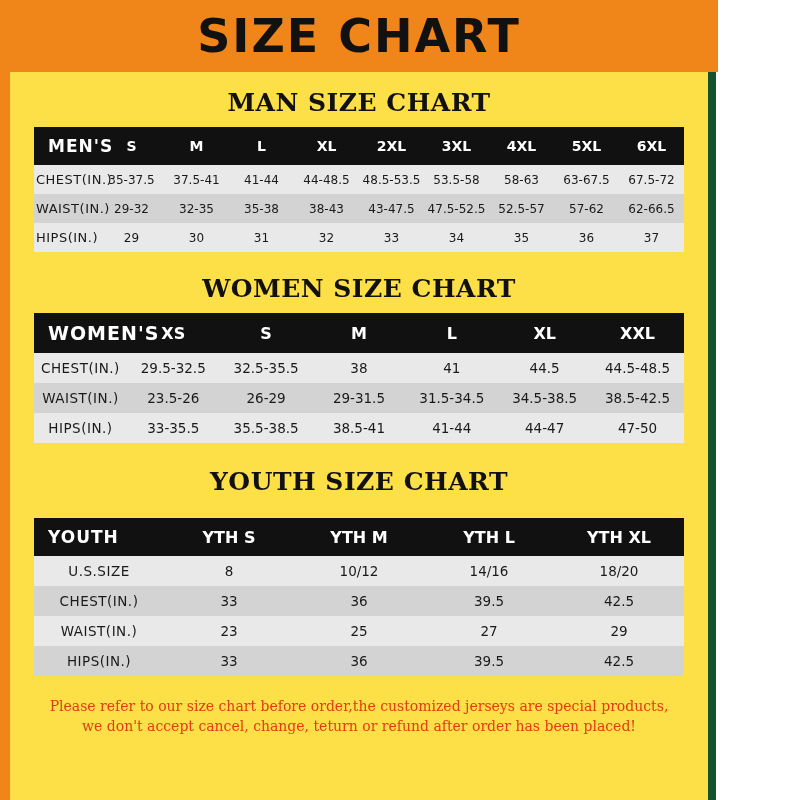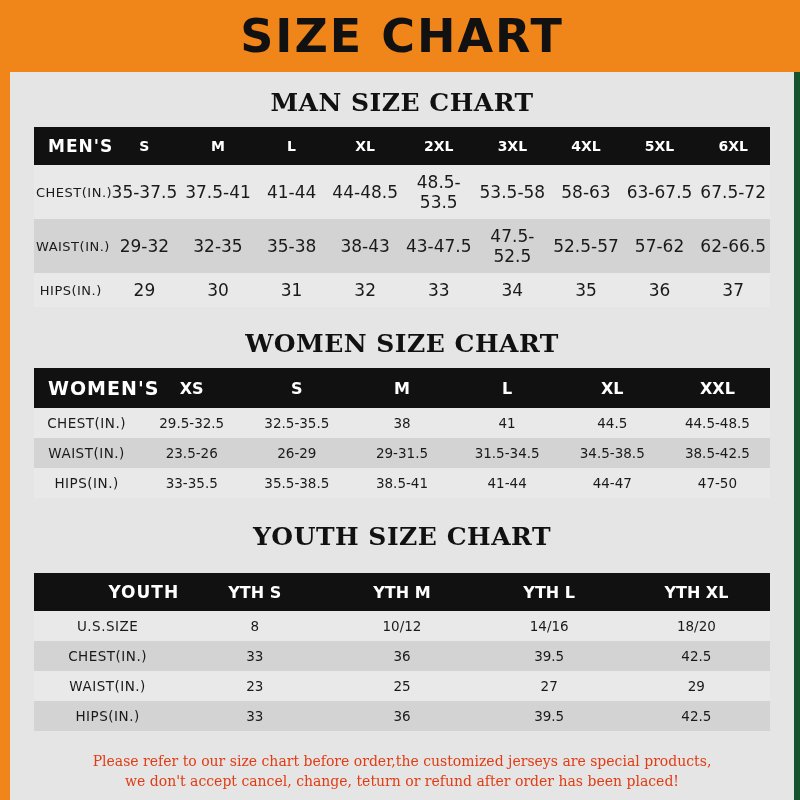--- a/index.html
+++ b/index.html
@@ -8,26 +8,26 @@
   }
   body {
     width: 800px;
     height: 800px;
     background: #ffffff;
     font-family: "DejaVu Sans", sans-serif;
     overflow: hidden;
   }
   .page {
     position: relative;
-    width: 800px;
+    width: 716px;
     height: 800px;
-    background: #e5e5e5;
+    background: #fde047;
     box-sizing: border-box;
     border-left: 10px solid #f08519;
-    border-right: 6px solid #14532d;
+    border-right: 8px solid #14532d;
   }
   .banner {
     height: 72px;
     background: #f08519;
     display: flex;
     align-items: center;
     justify-content: center;
     margin: 0 -10px;
   }
   .banner-title {
@@ -66,38 +66,38 @@
   
   table.size-table thead tr {
     background: #111;
   }
   table.size-table thead th {
     color: #fff;
     font-weight: bold;
     padding: 9px 2px;
   }
   table.size-table thead th.rowhead {
-    text-align: right;
+    text-align: left;
     padding-left: 14px;
     letter-spacing: 1px;
   }
   table.size-table tbody td {
     padding: 7px 2px;
   }
   table.size-table tbody tr.light { background: #e9e9e9; }
   table.size-table tbody tr.dark  { background: #d3d3d3; }
   table.size-table tbody td.rowhead {
     font-weight: normal;
     letter-spacing: 0.5px;
   }
 
   
   #men-table thead th { font-size: 14px; }
   #men-table thead th.rowhead { font-size: 17px; }
-  #men-table tbody td { font-size: 17px; }
+  #men-table tbody td { font-size: 12px; }
   #men-table tbody td.rowhead { font-size: 13px; }
 
   
   #women-table thead th { font-size: 16px; }
   #women-table thead th.rowhead { font-size: 19px; }
   #women-table tbody td { font-size: 13.5px; }
   #women-table tbody td.rowhead { font-size: 13.5px; }
 
   
   #youth-table thead th { font-size: 16px; }

